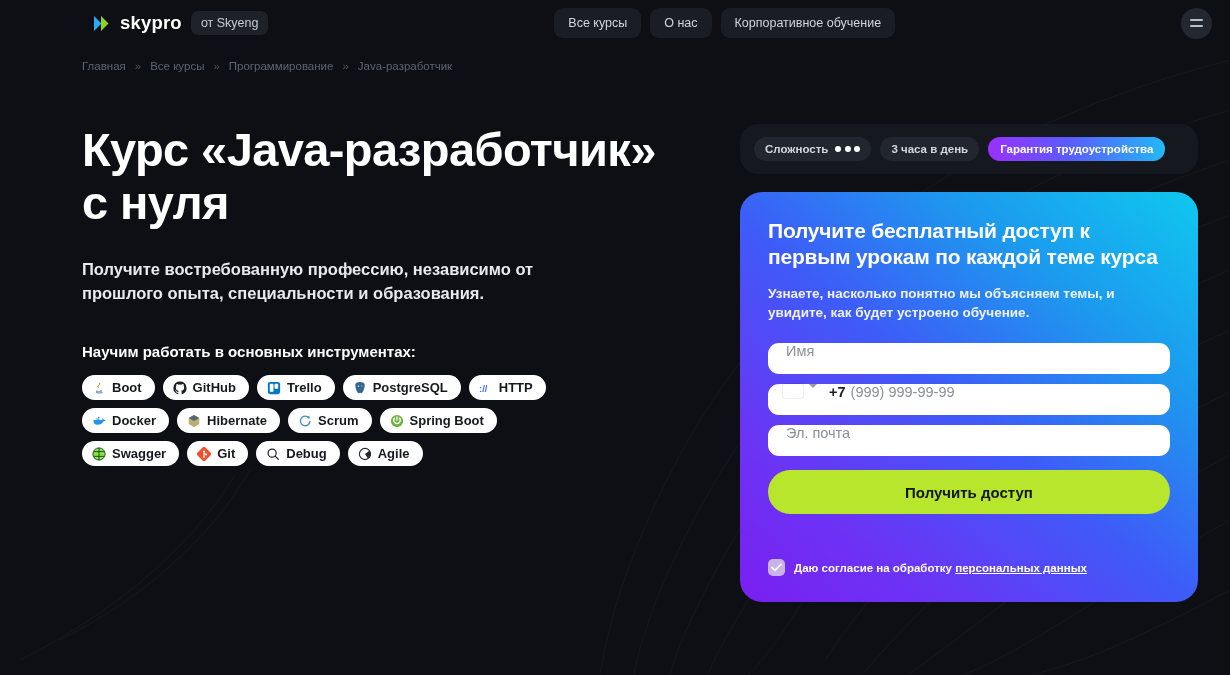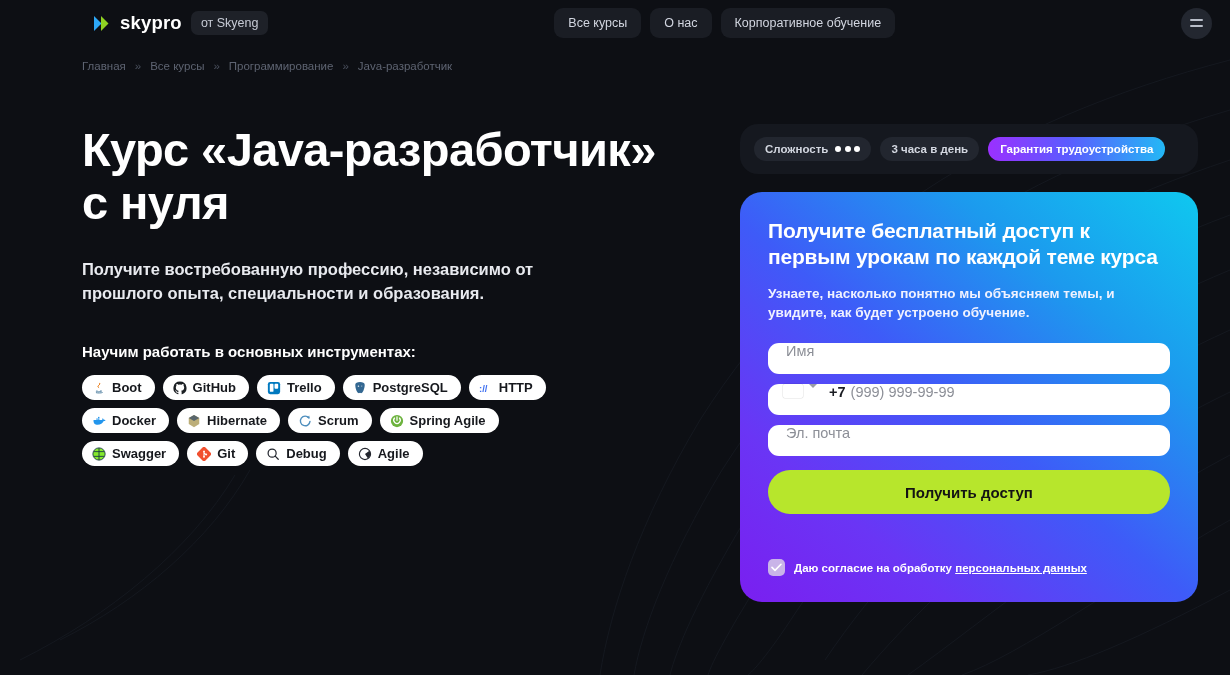--- a/index.html
+++ b/index.html
@@ -331,21 +331,21 @@
           </svg>
           <span>Scrum</span>
         </div>
 
         <div class="chip">
           <svg class="ic" viewBox="0 0 16 16">
             <circle cx="8" cy="8" r="7" fill="#6DB33F"></circle>
             <path d="M8 3.2v4" stroke="#fff" stroke-width="1.4" stroke-linecap="round"></path>
             <path d="M5.2 4.6a3.7 3.7 0 1 0 5.6 0" stroke="#fff" stroke-width="1.4" fill="none" stroke-linecap="round"></path>
           </svg>
-          <span>Spring Agile</span>
+          <span>Spring Boot</span>
         </div>
 
         <div class="chip">
           <svg class="ic" viewBox="0 0 16 16">
             <circle cx="8" cy="8" r="7" fill="#85EA2D"></circle>
             <path d="M8 1.2v13.6M2 5.3h12M2 10.7h12" stroke="#173647" stroke-width="1"></path>
             <circle cx="8" cy="8" r="7" fill="none" stroke="#173647" stroke-width="1"></circle>
           </svg>
           <span>Swagger</span>
         </div>

